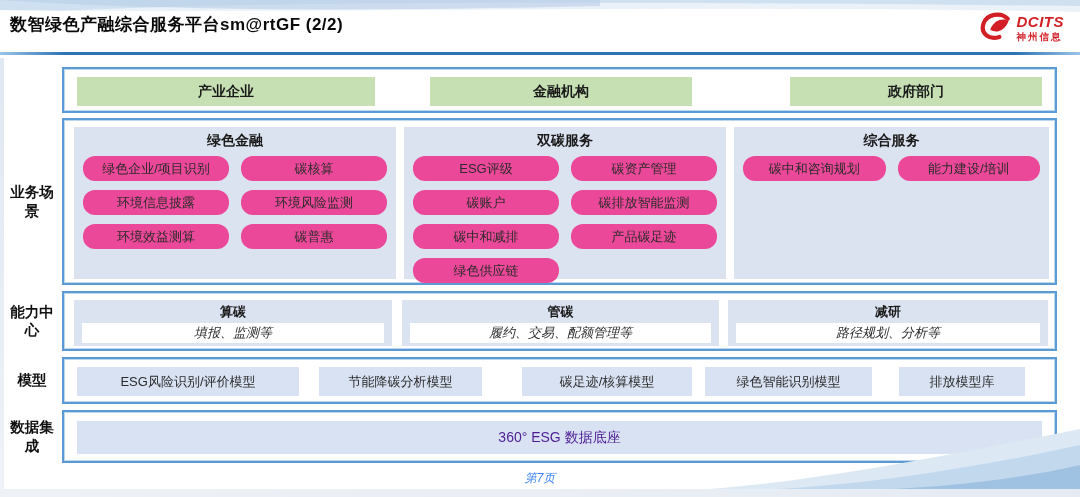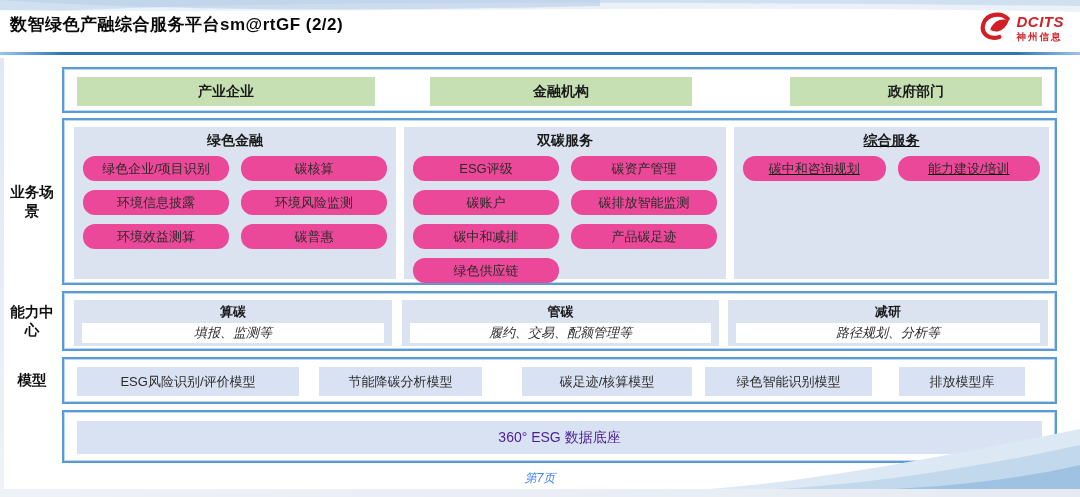--- a/index.html
+++ b/index.html
@@ -64,21 +64,21 @@
   #user-1 { left:366px; width:262px; }
   #user-2 { left:726px; width:252px; }
 
   
   .scen-group {
     position:absolute; top:7px; height:152px; background:#dbe3f1;
     padding:5px 9px 0 9px;
   }
   #scen-g0 { left:10px;  width:322px; }
   #scen-g1 { left:340px; width:322px; }
-  #scen-g2 { left:670px; width:315px;text-decoration:underline; }
+  #scen-g2 { left:670px; width:315px; }
   .group-title { text-align:center; font-size:14px; font-weight:bold; color:#1a1a1a; margin-bottom:6px; }
   .scen-grid { display:grid; grid-template-columns:1fr 1fr; column-gap:12px; row-gap:9px; align-content:start; }
   .scen-item {
     background:#ec4899; height:25px; display:flex; align-items:center; justify-content:center;
     font-size:13px; color:#2b2b2b; white-space:nowrap;border-radius:12px;
   }
 
   
   .cap-group {
     position:absolute; top:7px; height:46px; background:#dbe3f1; padding:3px 8px 0 8px;
@@ -153,20 +153,21 @@
       <span class="logo-brand">DCITS</span>
       <span class="logo-company">神州信息</span>
     </div>
   </div>
 
   <div class="left-edge"></div>
 
   <div class="side-label" id="lbl-scenarios">业务场景</div>
   <div class="side-label" id="lbl-capability">能力中心</div>
   <div class="side-label" id="lbl-models">模型</div>
+  <div class="side-label" id="lbl-data">数据集成</div>
 
   <div class="row-frame" id="row-users">
     <div class="user-box" id="user-0">产业企业</div>
     <div class="user-box" id="user-1">金融机构</div>
     <div class="user-box" id="user-2">政府部门</div>
   </div>
 
   <div class="row-frame" id="row-scenarios">
 
     <div class="scen-group" id="scen-g0">

